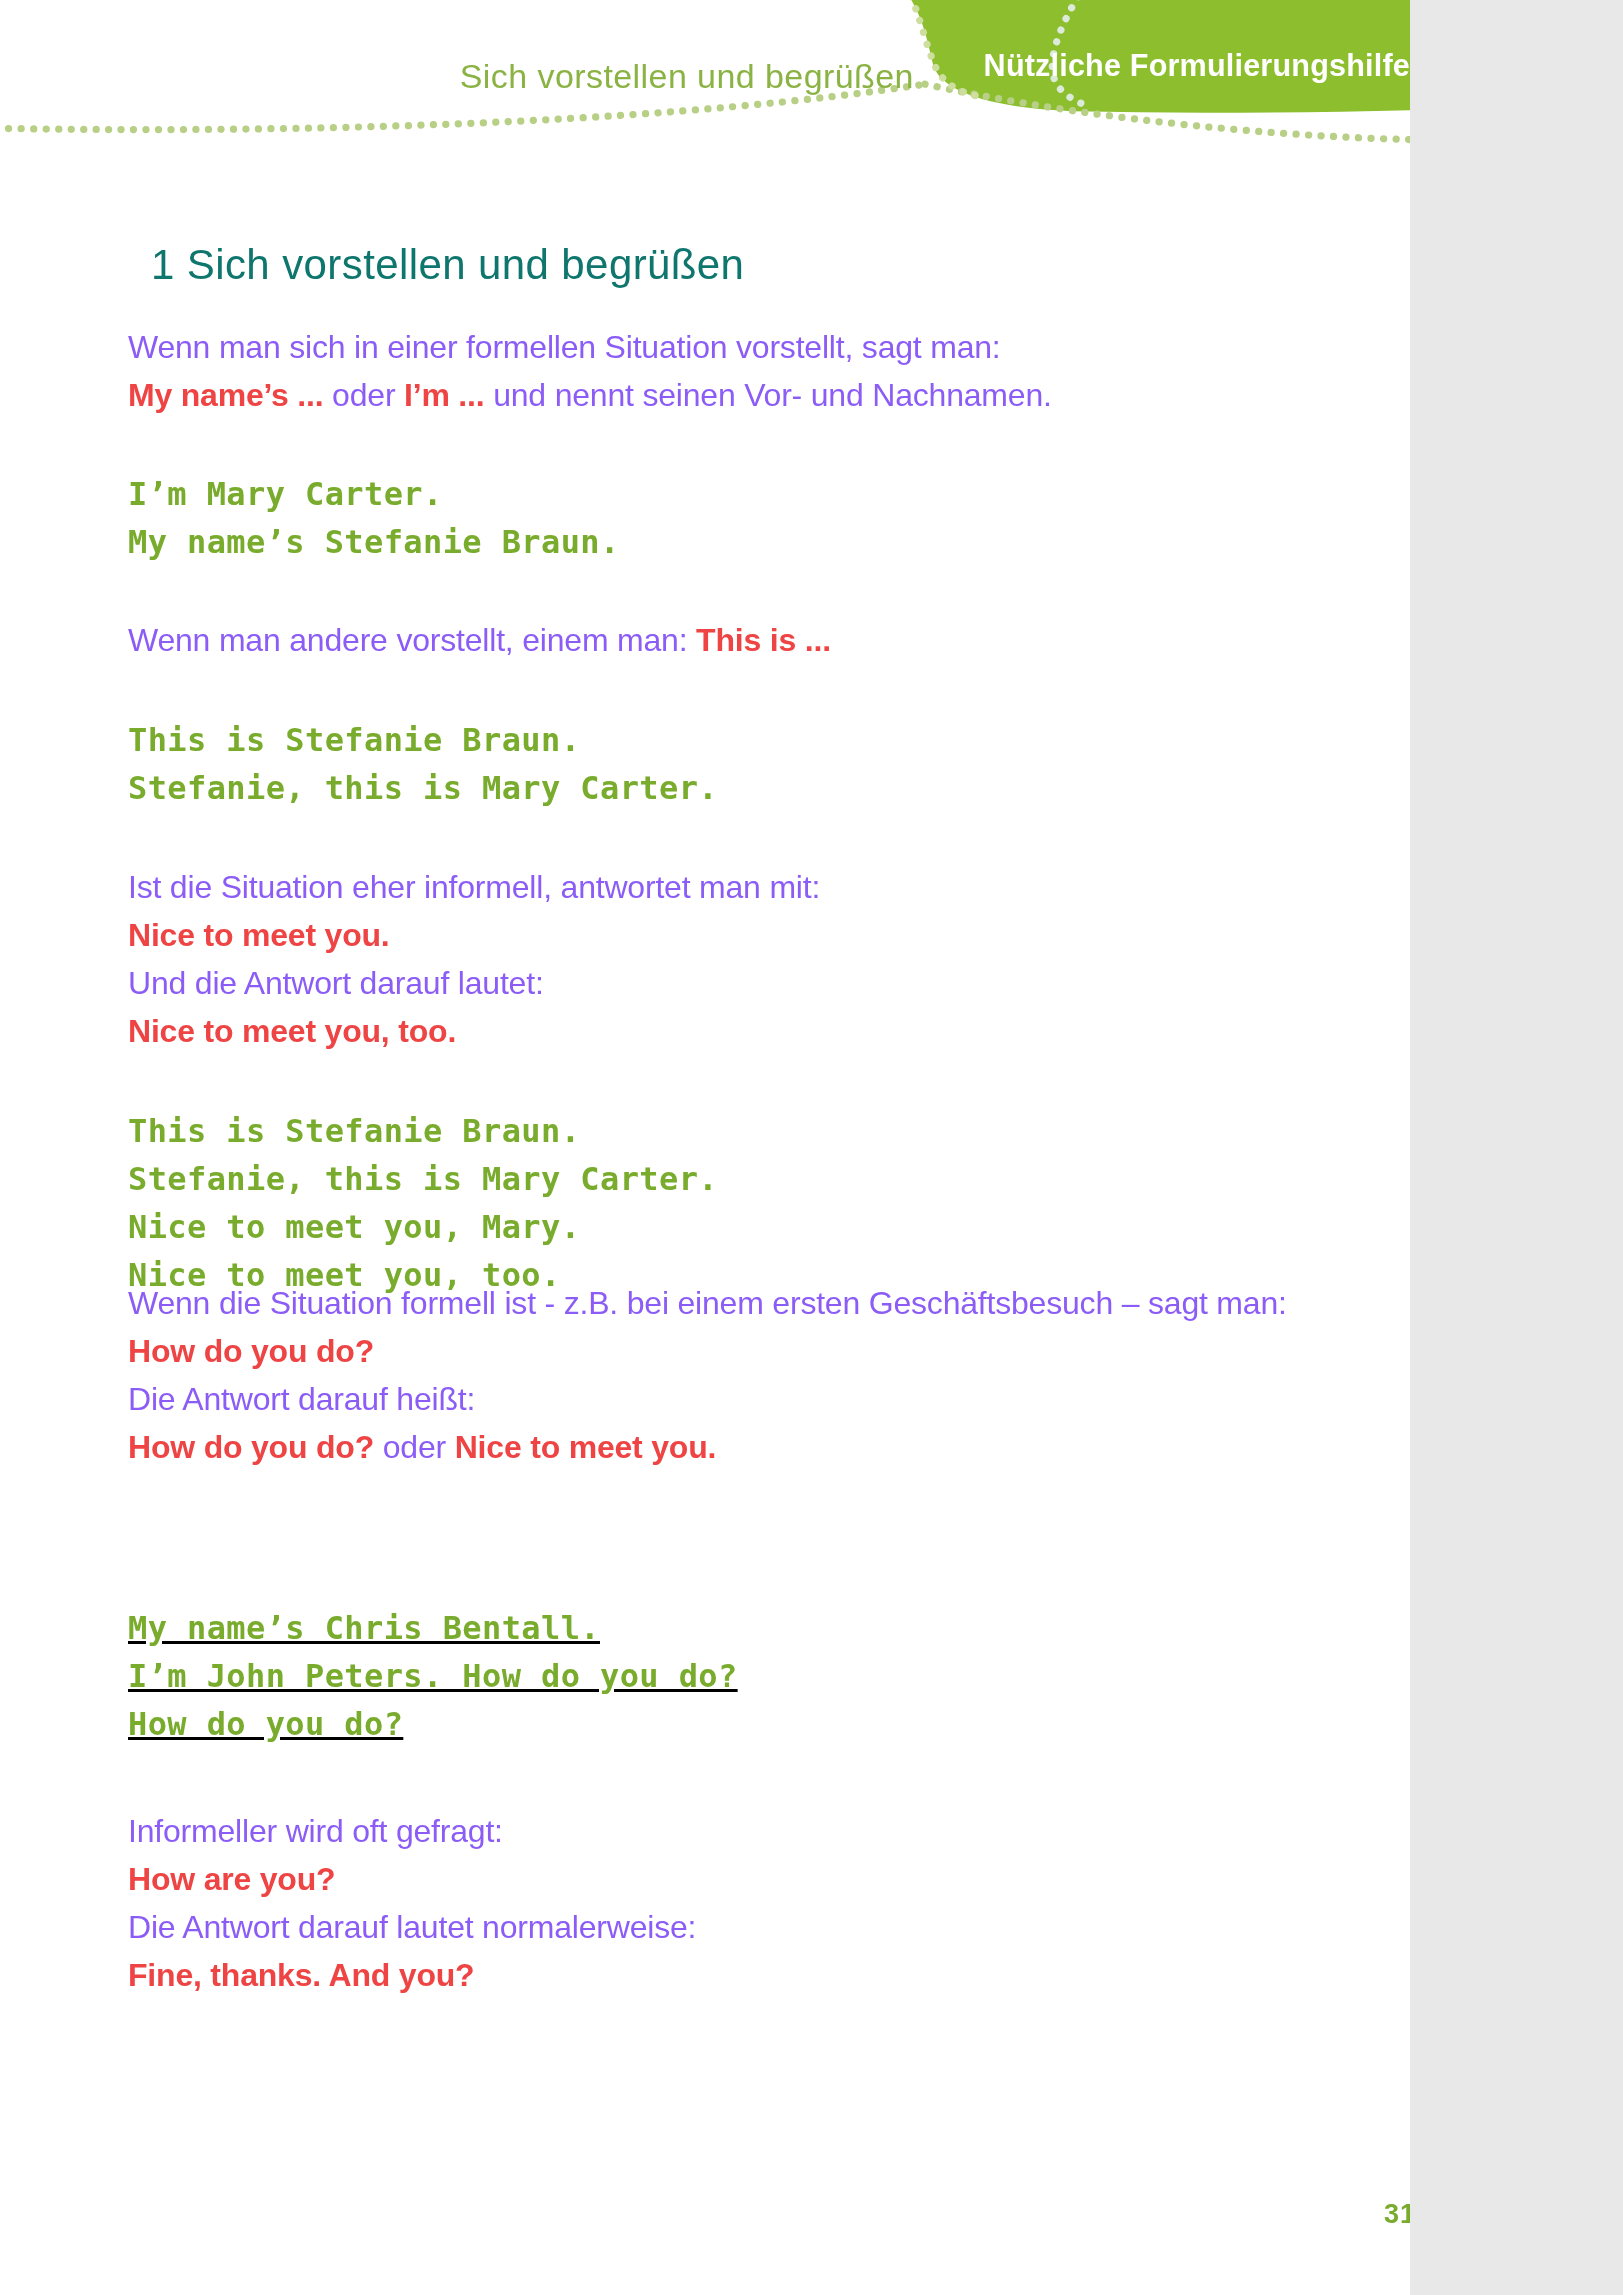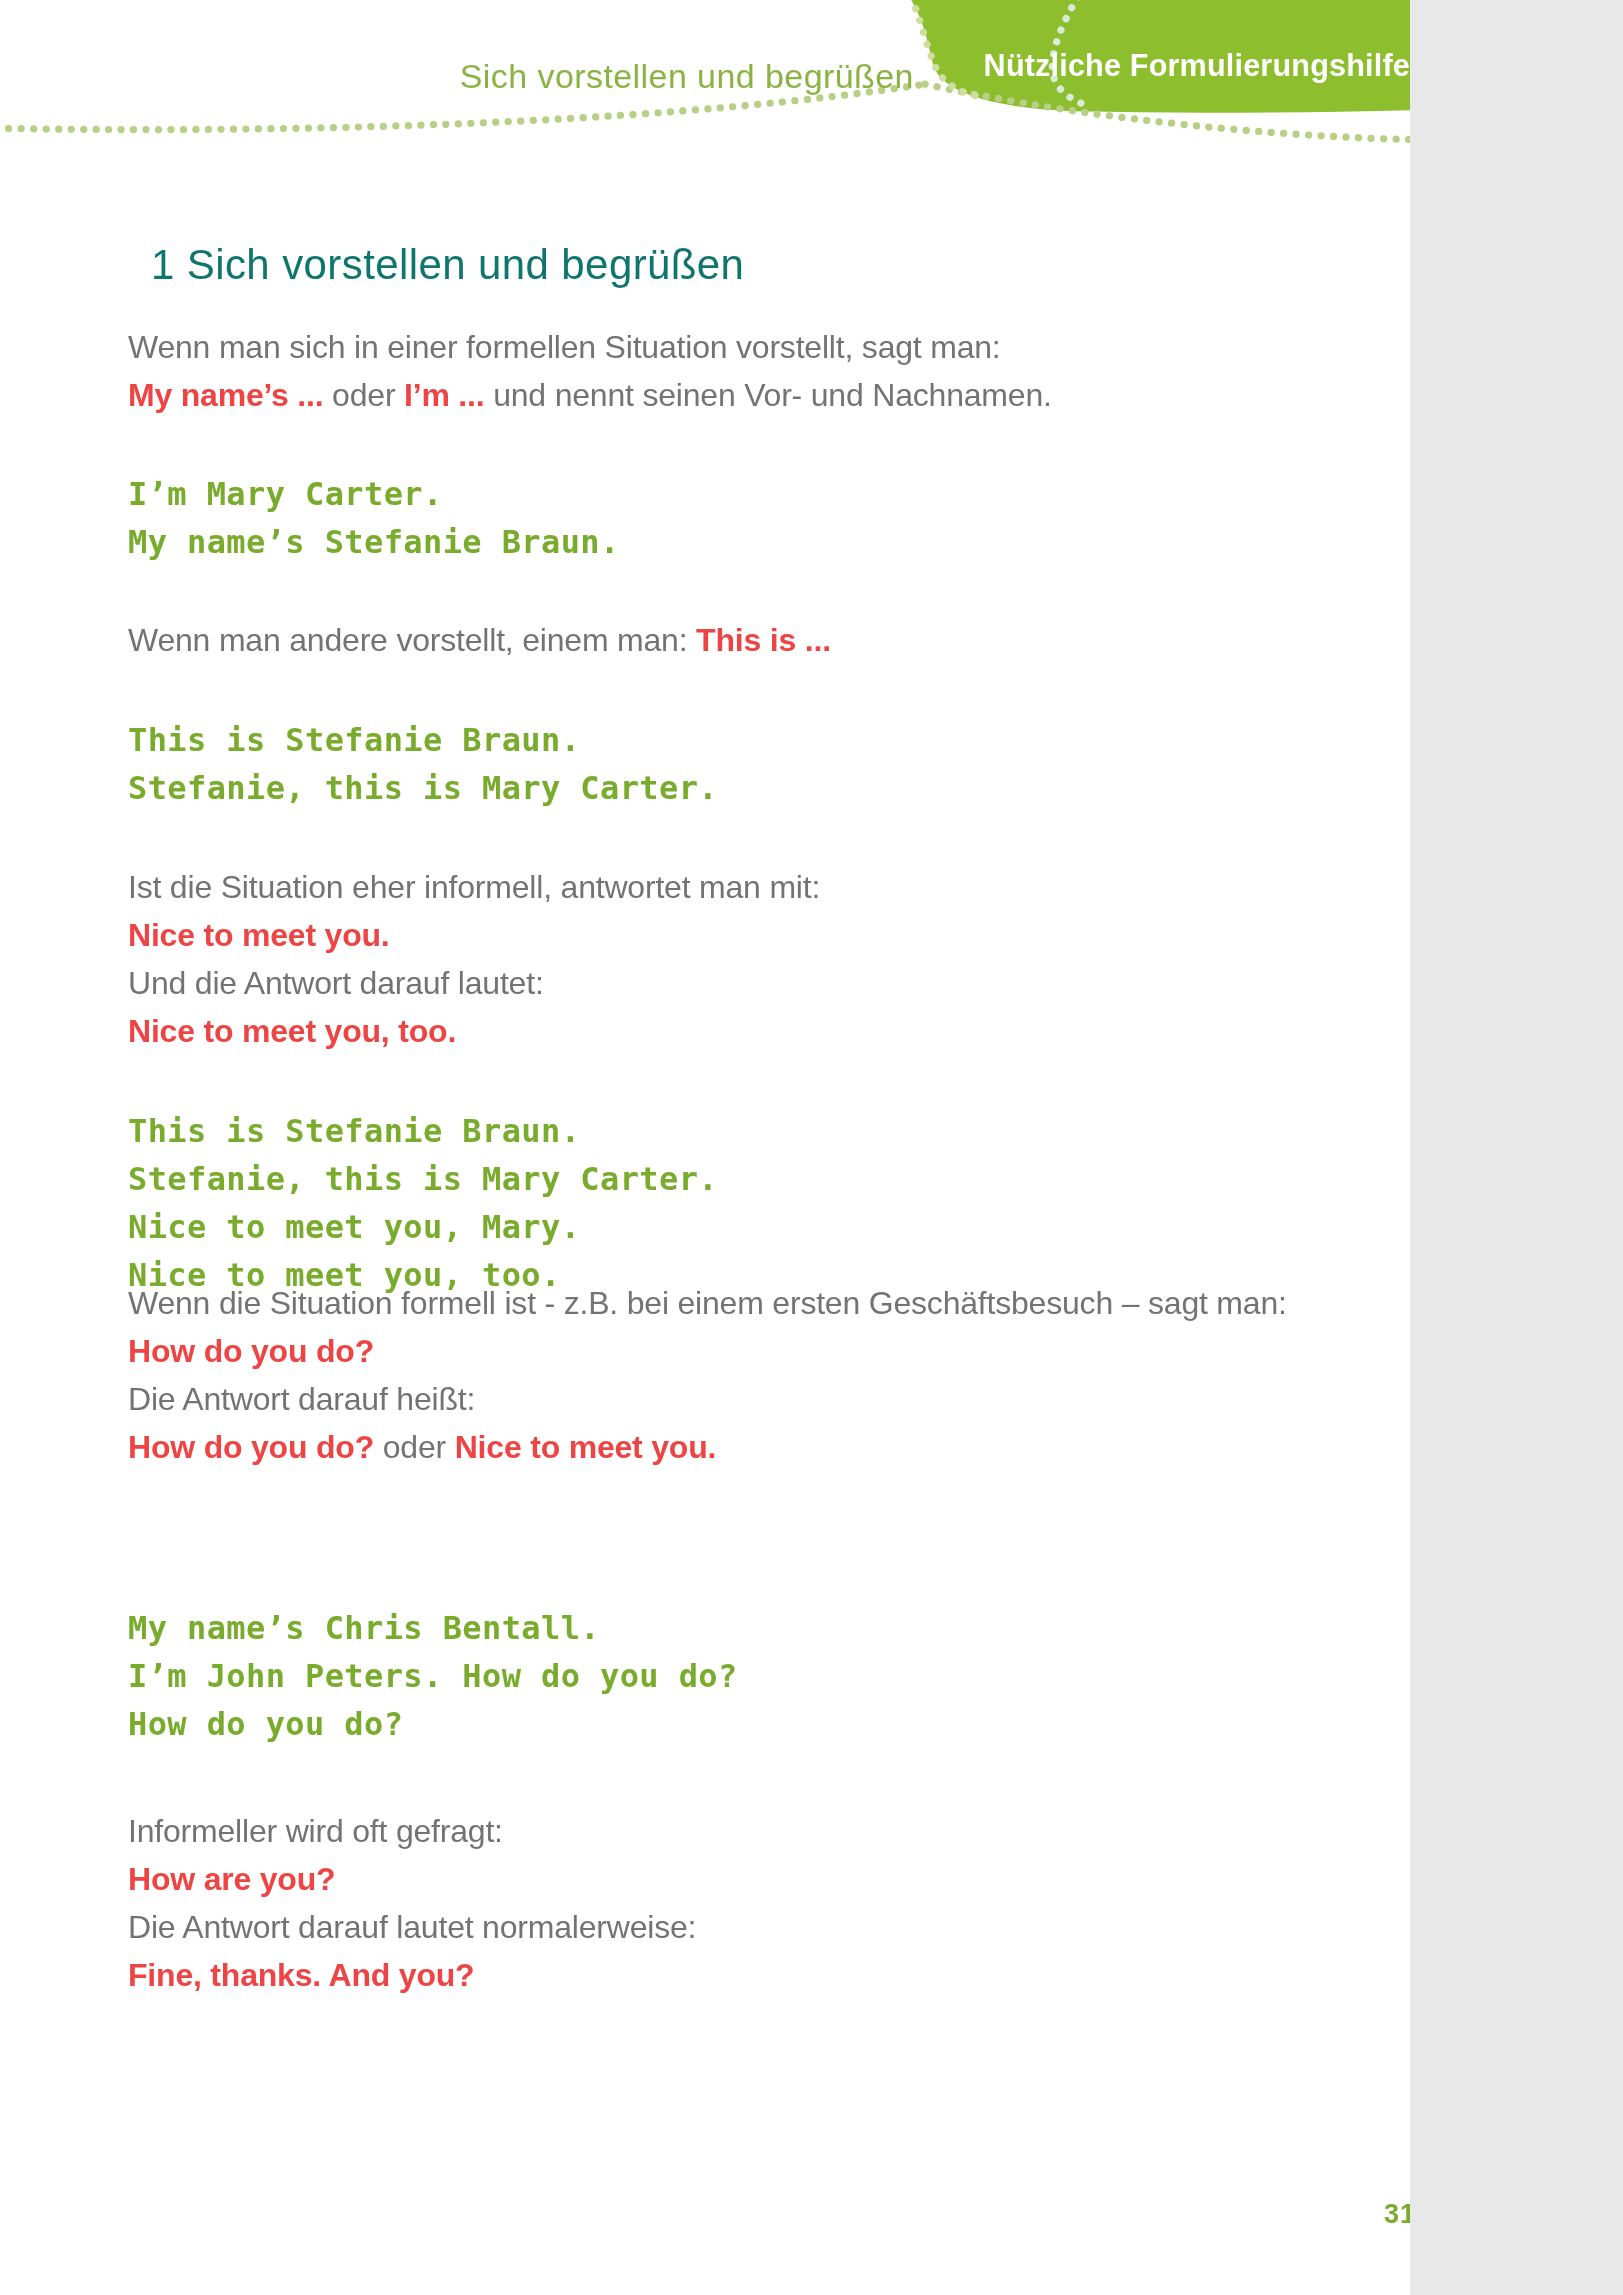--- a/index.html
+++ b/index.html
@@ -38,21 +38,21 @@
     left:128px;
     width:1462px;
   }
   .line{
     font-size:32px;
     line-height:48px;
     color:#1d1d1b;
     white-space:pre-wrap;
     letter-spacing:-0.2px;
   }
-  .seg-plain{color:#737373;}
+  .seg-plain{color:#8b5cf6;}
   .seg-em{color:#ef4444;font-weight:700;}
   .example-line{
     font-family:"DejaVu Sans Mono", monospace;
     font-size:32px;
     line-height:48px;
     font-weight:600;
     color:#79ab2d;
     letter-spacing:0.4px;
   }
   
@@ -125,21 +125,21 @@
         <div class="line example-line">Stefanie, this is Mary Carter.</div>
         <div class="line example-line">Nice to meet you, Mary.</div>
         <div class="line example-line">Nice to meet you, too.</div>
       </div>
       <div class="block" style="top: 1279px;">
         <div class="line"><span class="seg-plain">Wenn die Situation formell ist - z.B. bei einem ersten Geschäftsbesuch – sagt man:</span></div>
         <div class="line"><span class="seg-em">How do you do?</span></div>
         <div class="line"><span class="seg-plain">Die Antwort darauf heißt:</span></div>
         <div class="line"><span class="seg-em">How do you do?</span><span class="seg-plain"> oder </span><span class="seg-em">Nice to meet you.</span></div>
       </div>
-      <div class="block" style="top: 1604px;">
+      <div class="block" style="top: 1604px; text-decoration: underline;">
         <div class="line example-line">My name’s Chris Bentall.</div>
         <div class="line example-line">I’m John Peters. How do you do?</div>
         <div class="line example-line">How do you do?</div>
       </div>
       <div class="block" style="top: 1807px;">
         <div class="line"><span class="seg-plain">Informeller wird oft gefragt:</span></div>
         <div class="line"><span class="seg-em">How are you?</span></div>
         <div class="line"><span class="seg-plain">Die Antwort darauf lautet normalerweise:</span></div>
         <div class="line"><span class="seg-em">Fine, thanks. And you?</span></div>
       </div>

